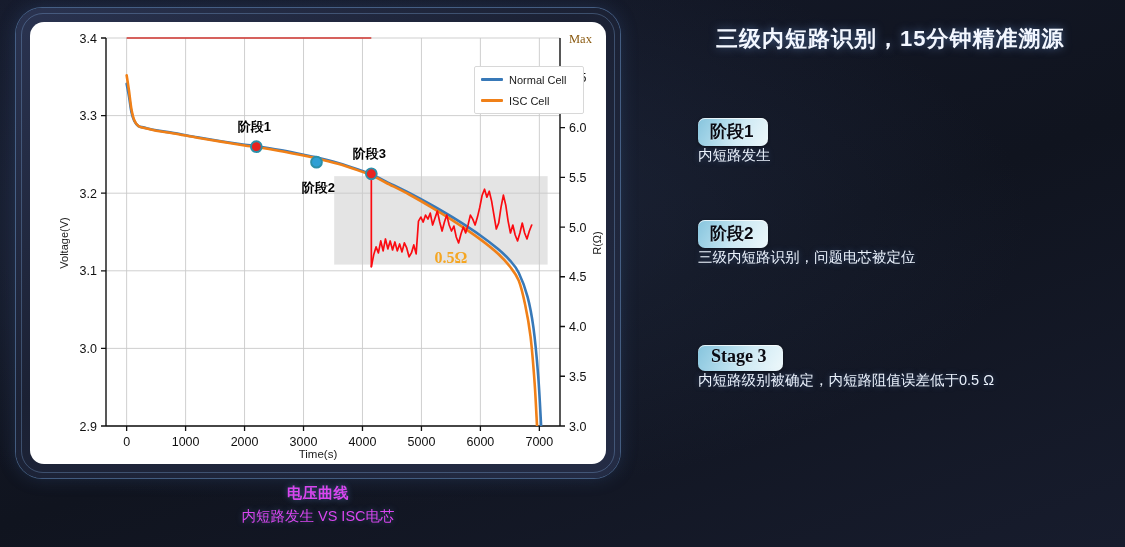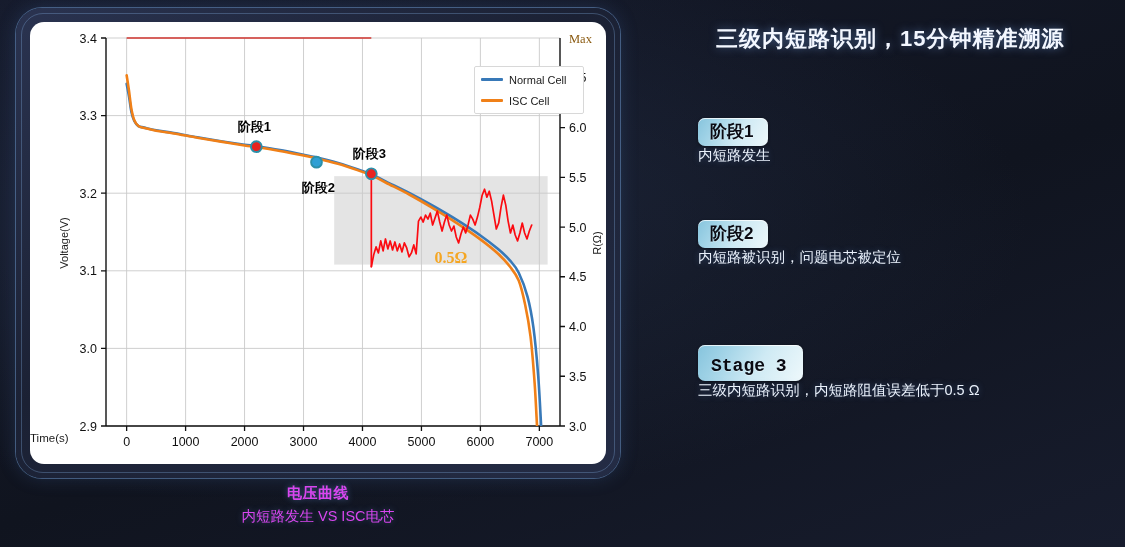--- a/index.html
+++ b/index.html
@@ -45,21 +45,21 @@
     position:absolute; left:8px; top:50%;
     transform:translateY(-50%) rotate(-90deg); transform-origin:center;
     font-size:11px; color:#1a1a1a; white-space:nowrap;
   }
   .axis-label-right{
     position:absolute; right:-2px; top:50%;
     transform:translateY(-50%) rotate(-90deg); transform-origin:center;
     font-size:11px; color:#1a1a1a; white-space:nowrap;
   }
   .axis-label-bottom{
-    position:absolute; left:0; right:0; bottom:20px; 
+    position:absolute; left:0; right:0; bottom:4px; text-align:center;
     font-size:11.5px; color:#1a1a1a;
   }
   .svg-plot{ position:absolute; inset:0; }
   .ytick, .xtick, .y2tick{
     font-size:12.5px; fill:#111; font-family:"Liberation Sans", sans-serif;
   }
   .maxlab{ font-size:12.5px; fill:#8a5a10; font-family:"Liberation Serif", serif; }
   .stage-anno{
     font-size:13px; fill:#000; font-weight:bold;
     font-family:"Liberation Sans", sans-serif;
@@ -108,21 +108,21 @@
 
   .stage-badge{
     display:inline-block;
     padding:3px 15px 4px 12px;
     border-radius:7px;
     background:linear-gradient(120deg,#86c4dd 0%,#9fd2e6 22%,#cfeaf4 58%,#eef8fb 100%);
     box-shadow:0 1px 3px rgba(0,0,0,.45), inset 0 1px 0 rgba(255,255,255,.75);
     color:#0a0a12; font-size:17px; font-weight:bold; line-height:1.25;
     text-shadow:0 1px 0 rgba(255,255,255,.35);
   }
-  .stage-badge.latin{ font-family:Liberation Mono, monospace; font-size:18px; padding:10px 16px 3px 13px; }
+  .stage-badge.latin{ font-family:Liberation Serif, serif; font-size:18px; padding:0 16px 3px 13px; }
   .stage-desc{
     font-size:14.5px; color:#eaf1fb;
     text-shadow:0 0 6px rgba(110,160,240,.35);
     white-space:nowrap;
   }
 </style>
 </head>
 <body>
 
 <div class="bg-vignette"></div>
@@ -242,21 +242,21 @@
 
   <div class="headline">三级内短路识别，15分钟精准溯源</div>
 
   <div class="stage-block s1">
     <span class="stage-badge">阶段1</span>
     <div class="stage-desc">内短路发生</div>
   </div>
 
   <div class="stage-block s2">
     <span class="stage-badge">阶段2</span>
-    <div class="stage-desc">内短路被识别，问题电芯被定位</div>
+    <div class="stage-desc">三级内短路识别，问题电芯被定位</div>
   </div>
 
   <div class="stage-block s3">
     <span class="stage-badge latin">Stage 3</span>
-    <div class="stage-desc">三级内短路识别，内短路阻值误差低于0.5 Ω</div>
+    <div class="stage-desc">内短路级别被确定，内短路阻值误差低于0.5 Ω</div>
   </div>
 
 </div>
 
 </body></html>

